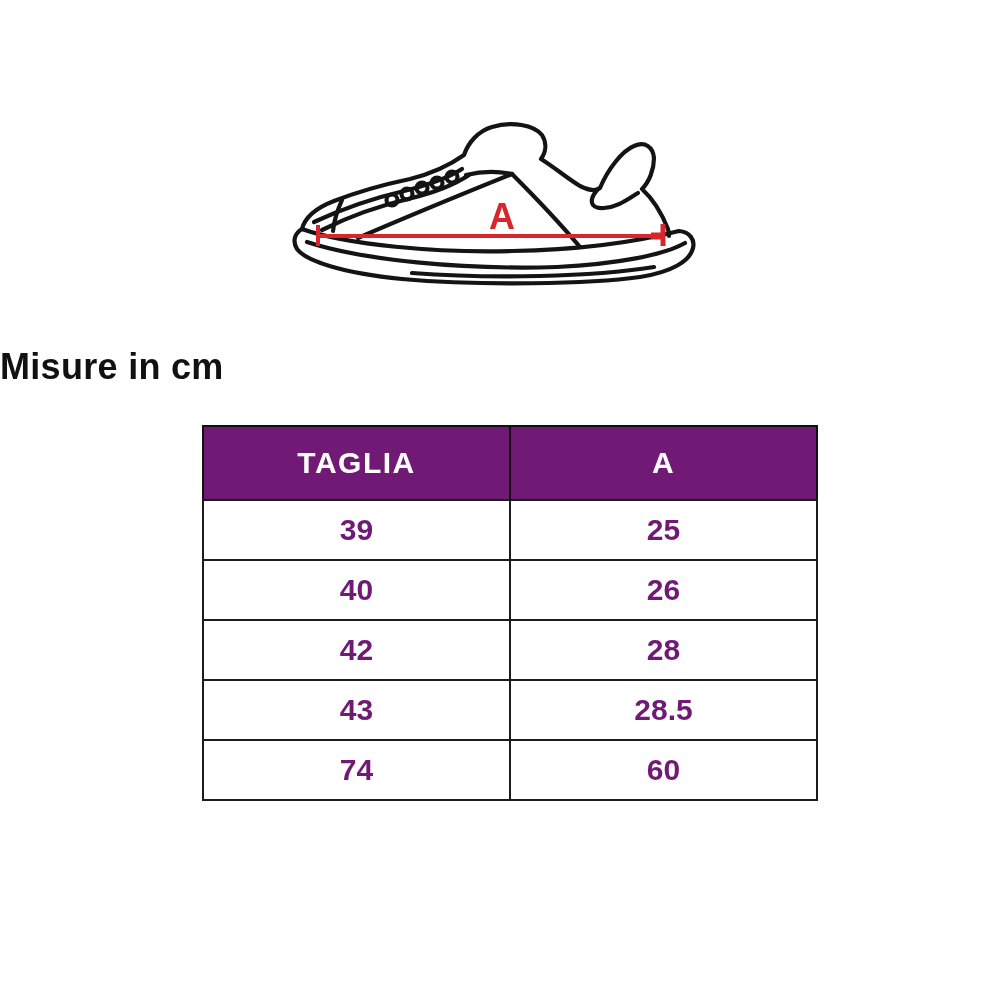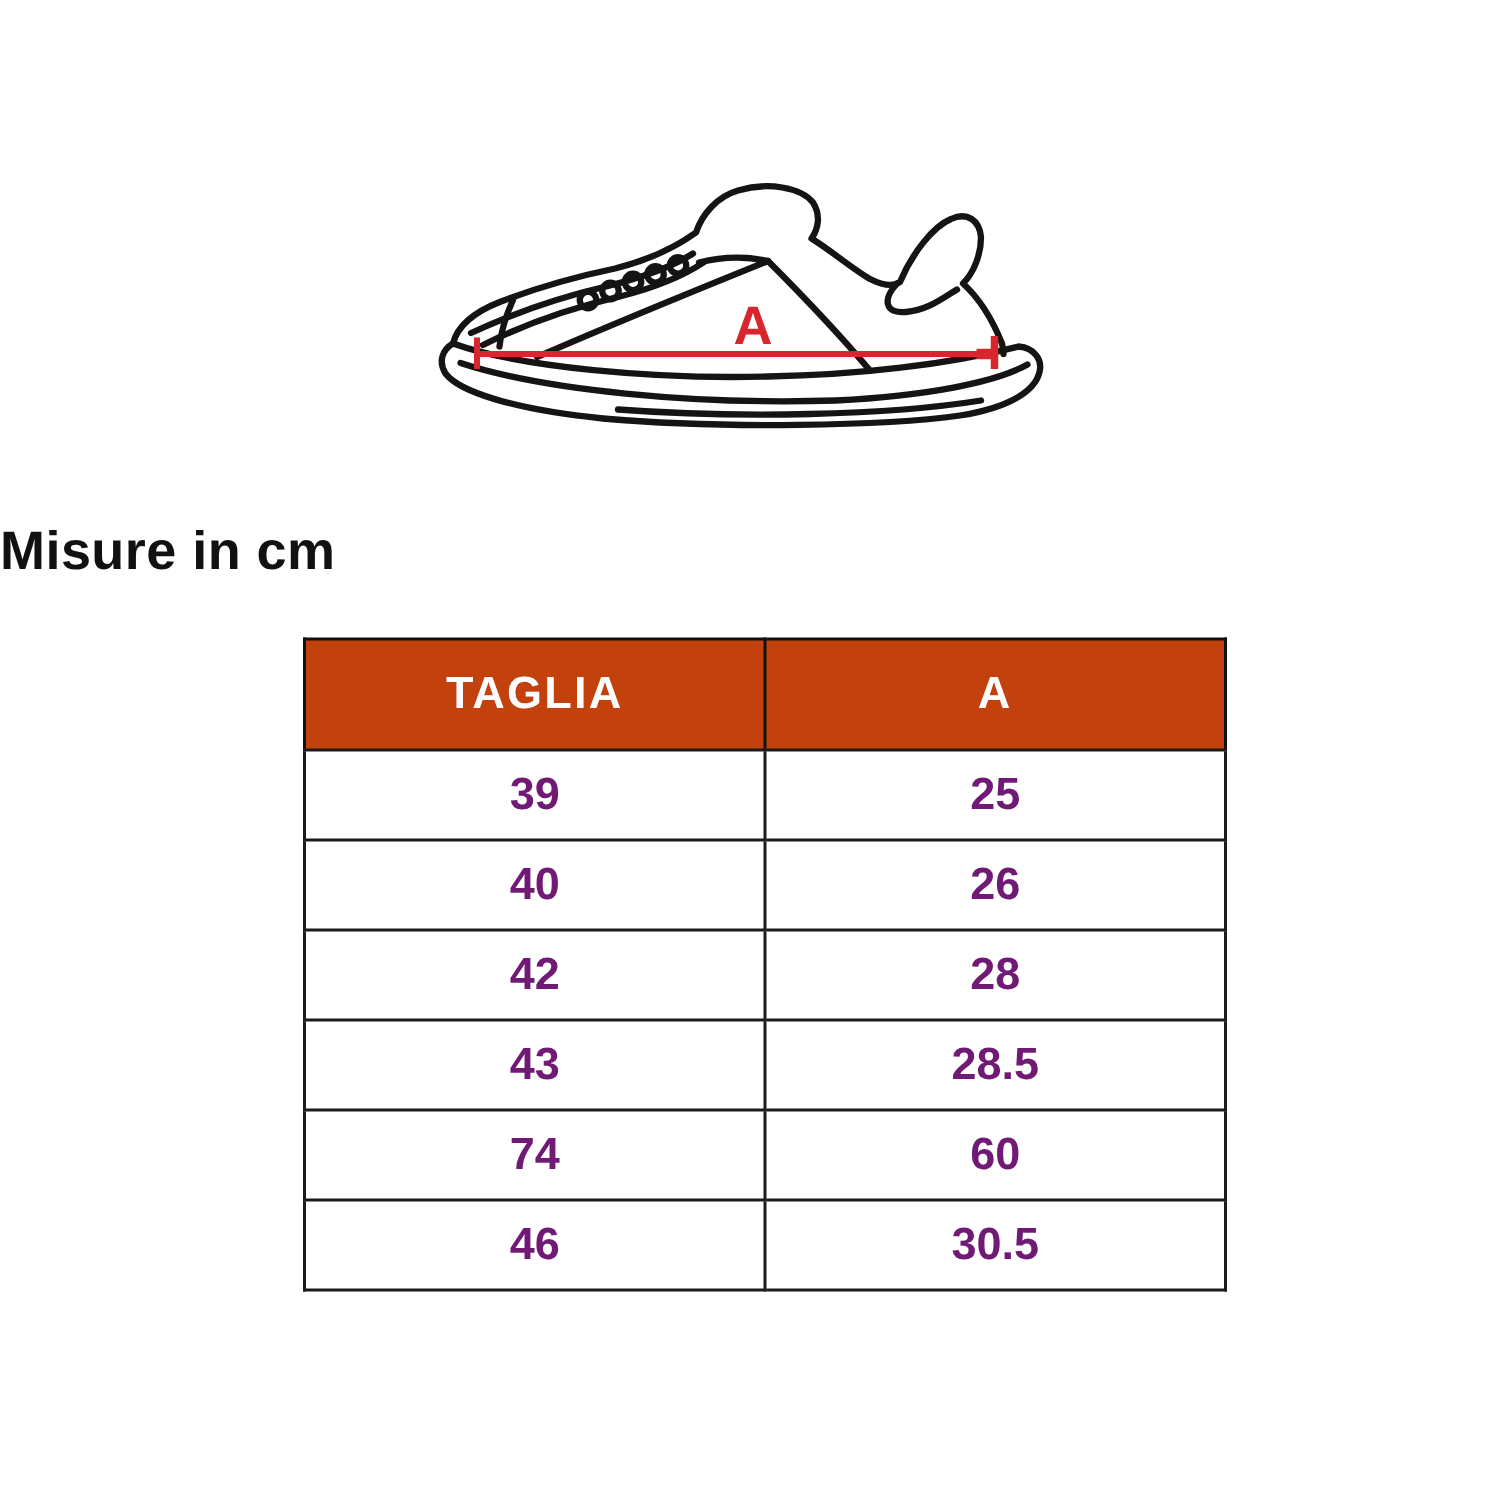--- a/index.html
+++ b/index.html
@@ -14,21 +14,21 @@
   }
   .size-table{
     position:absolute;left:202px;top:425px;width:616px;
     border-collapse:collapse;table-layout:fixed;
   }
   .size-table th,.size-table td{
     border:2px solid #1c1c1c;text-align:center;vertical-align:middle;
     font-weight:700;padding:0;
   }
   .size-table th{
-    background:#c2410c;color:#ffffff;height:72px;font-size:30px;
+    background:#701a75;color:#ffffff;height:72px;font-size:30px;
     letter-spacing:1.5px;border-color:#111 #111 #1c1c1c #111;
   }
   .size-table thead tr{border:2px solid #111;}
   .size-table td{height:58px;font-size:30px;color:#701a75;background:#fff;}
   svg .ink{stroke:#141414;stroke-width:4.2;fill:none;stroke-linecap:round;stroke-linejoin:round;}
   svg .red{stroke:#d7262c;fill:none;stroke-linecap:butt;}
   svg text.measure{font-family:"Liberation Sans",sans-serif;font-size:36px;font-weight:800;fill:#d7262c;text-anchor:middle;}
 </style>
 </head>
 <body>
@@ -94,20 +94,16 @@
         <td>28</td>
       </tr>
       <tr>
         <td>43</td>
         <td>28.5</td>
       </tr>
       <tr>
         <td>74</td>
         <td>60</td>
       </tr>
-      <tr>
-        <td>46</td>
-        <td>30.5</td>
-      </tr>
     </tbody>
   </table>
 
 </div>
 
 </body></html>

